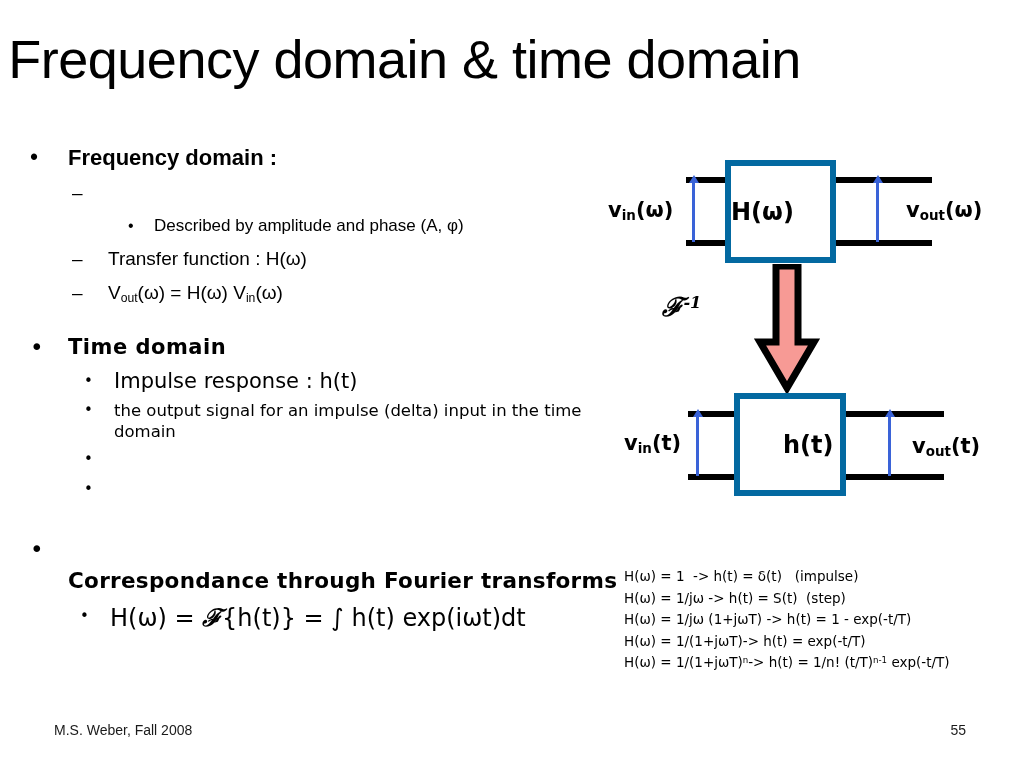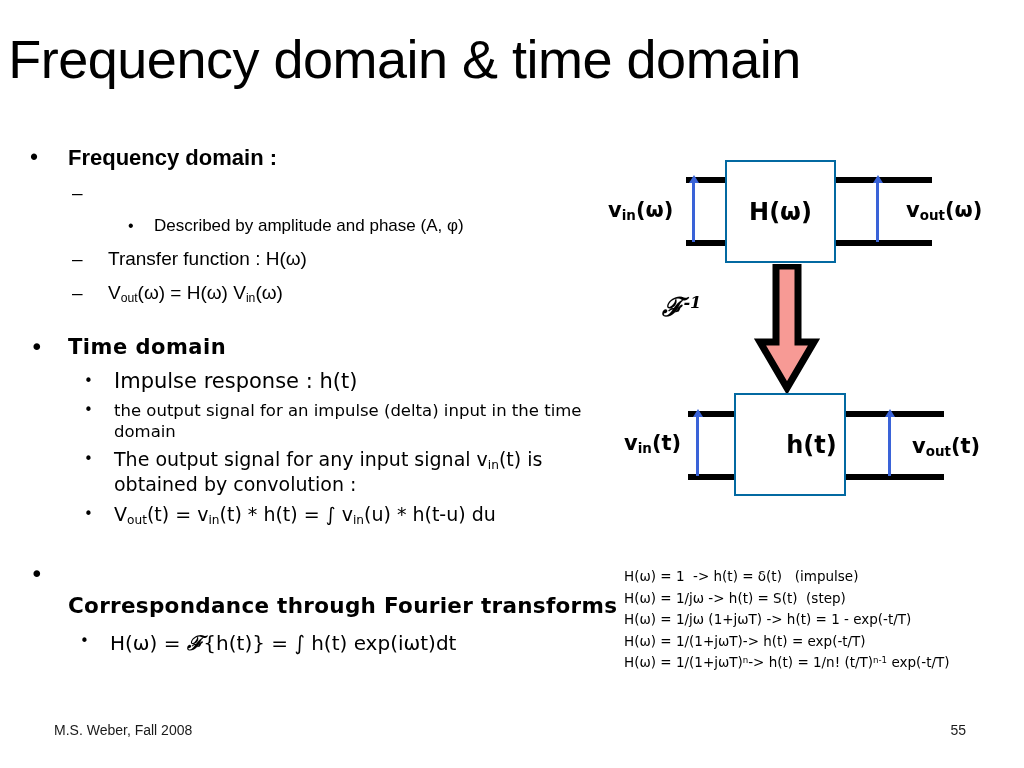--- a/index.html
+++ b/index.html
@@ -167,21 +167,21 @@
     font-weight: bold;
     font-size: 21.5px;
     line-height: 34px;
     letter-spacing: 0.3px;
     margin-top: 32px;
   }
   .blk3 .sb .mk {
     margin-left: 56px;
   }
   .blk3 .sb .tx {
-    font-size: 20px;
+    font-size: 24px;
     line-height: 30px;
   }
 
   sub {
     font-size: 0.64em;
     line-height: 0;
     vertical-align: -0.26em;
   }
   sup {
     font-size: 0.64em;
@@ -198,25 +198,25 @@
   .diagram {
     position: absolute;
     left: 600px;
     top: 140px;
     width: 424px;
     height: 380px;
   }
   .redbox {
     position: absolute;
     box-sizing: border-box;
-    border: 2px solid #0369a1;
+    border: 6px solid #0369a1;
     background: #ffffff;
     display: flex;
     align-items: center;
-    justify-content: center;
+    justify-content: flex-start;
     font-family: "DejaVu Sans", sans-serif;
     font-weight: bold;
     font-size: 24px;
     color: #000000;
     z-index: 3;
   }
   .term {
     position: absolute;
     height: 6px;
     background: #000000;
@@ -336,26 +336,24 @@
         <span class="tx">Impulse response : h(t)</span>
       </div>
 
       <div class="row sb small">
         <span class="mk">•</span>
         <span class="tx">the output signal for an impulse (delta) input in the time domain</span>
       </div>
 
       <div class="row sb mid">
         <span class="mk">•</span>
-        <span class="tx">The output signal for any input signal v<sub>in</sub>(t) is obtained by convolution :</span>
       </div>
 
       <div class="row sb mid">
         <span class="mk">•</span>
-        <span class="tx">V<sub>out</sub>(t) = v<sub>in</sub>(t) * h(t) = ∫ v<sub>in</sub>(u) * h(t-u) du</span>
       </div>
     </div>
 
     <div class="blk3 comic">
       <div class="row h">
         <span class="mk">•</span>
         <span class="tx">Correspondance through Fourier transforms</span>
       </div>
       <div class="row sb">
         <span class="mk">•</span>

